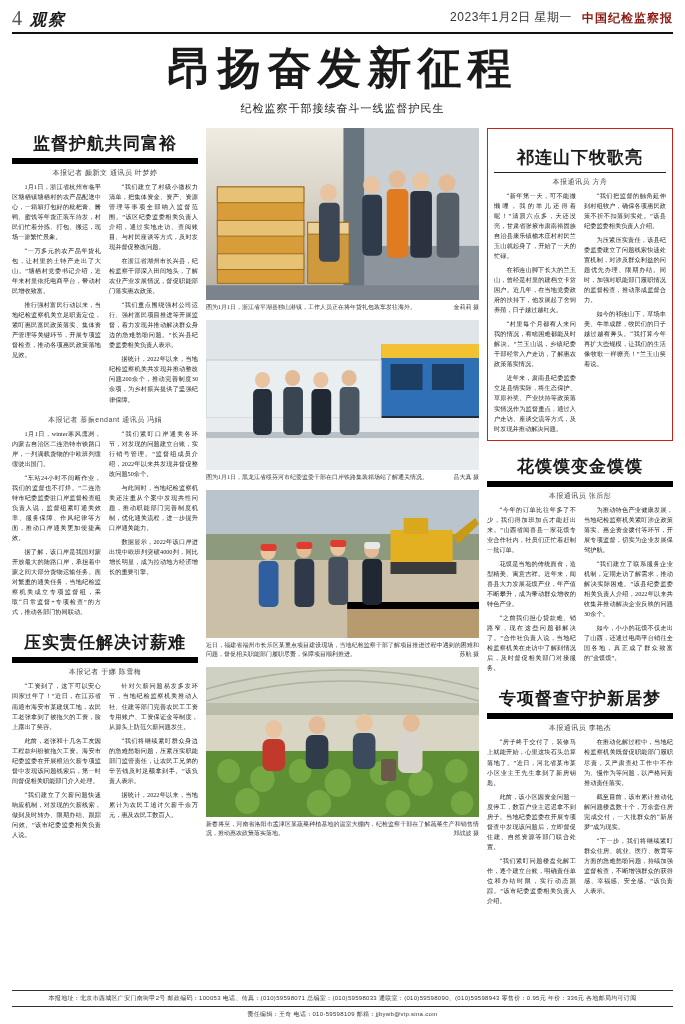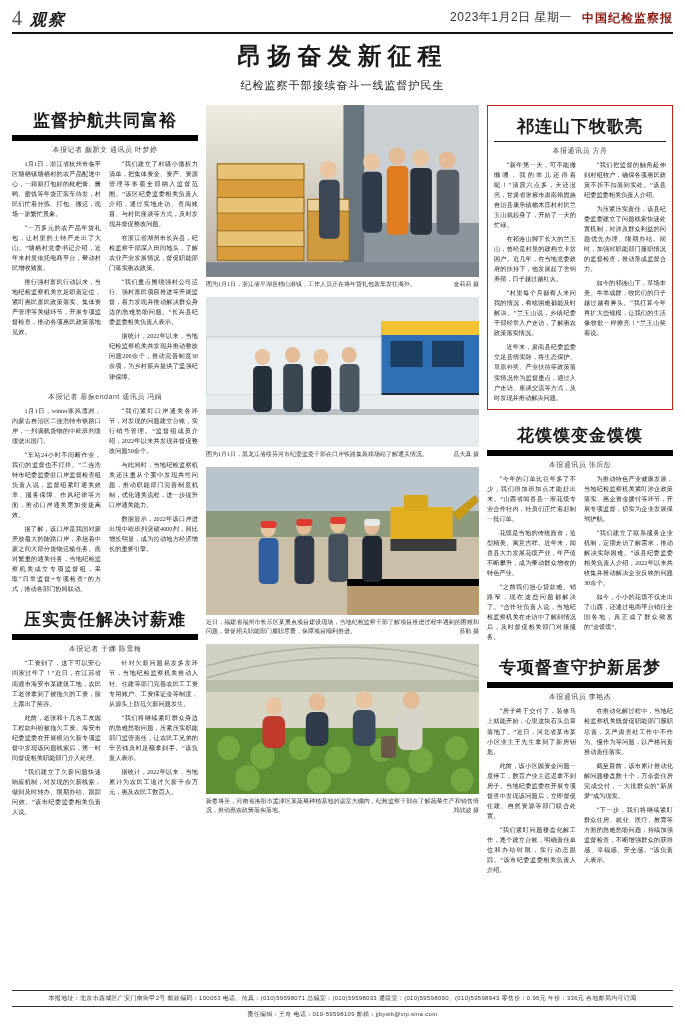--- a/index.html
+++ b/index.html
@@ -66,22 +66,22 @@
     padding-bottom: 1px;
     white-space: nowrap;
   }
 
   
   .headline-block {
     text-align: center;
     padding: 10px 0 6px 0;
   }
   .headline {
-    font-family: Liberation Mono, monospace;
-    font-size: 24px;
+    font-family: Liberation Serif, serif;
+    font-size: 44px;
     font-weight: bold;
     letter-spacing: 6px;
     line-height: 1.15;
   }
   .subheadline {
     font-size: 11px;
     letter-spacing: 1px;
     margin-top: 6px;
     color: #222;
   }
@@ -127,21 +127,21 @@
     color: #222;
     margin: 0 0 4px 0;
     text-indent: 2em;
     overflow: hidden;
   }
   .article { margin-bottom: 10px; }
 
   
   .boxed {
     border: 1.5px solid #c8201b;
-    padding: 5px 6px 6px 6px;
+    padding: 13px 6px 6px 6px;
     box-sizing: border-box;
   }
   .boxed .art-head { border-bottom: 1px solid #222; }
 
   
   .photo {
     position: relative;
     width: 100%;
     margin-bottom: 3px;
     overflow: hidden;

